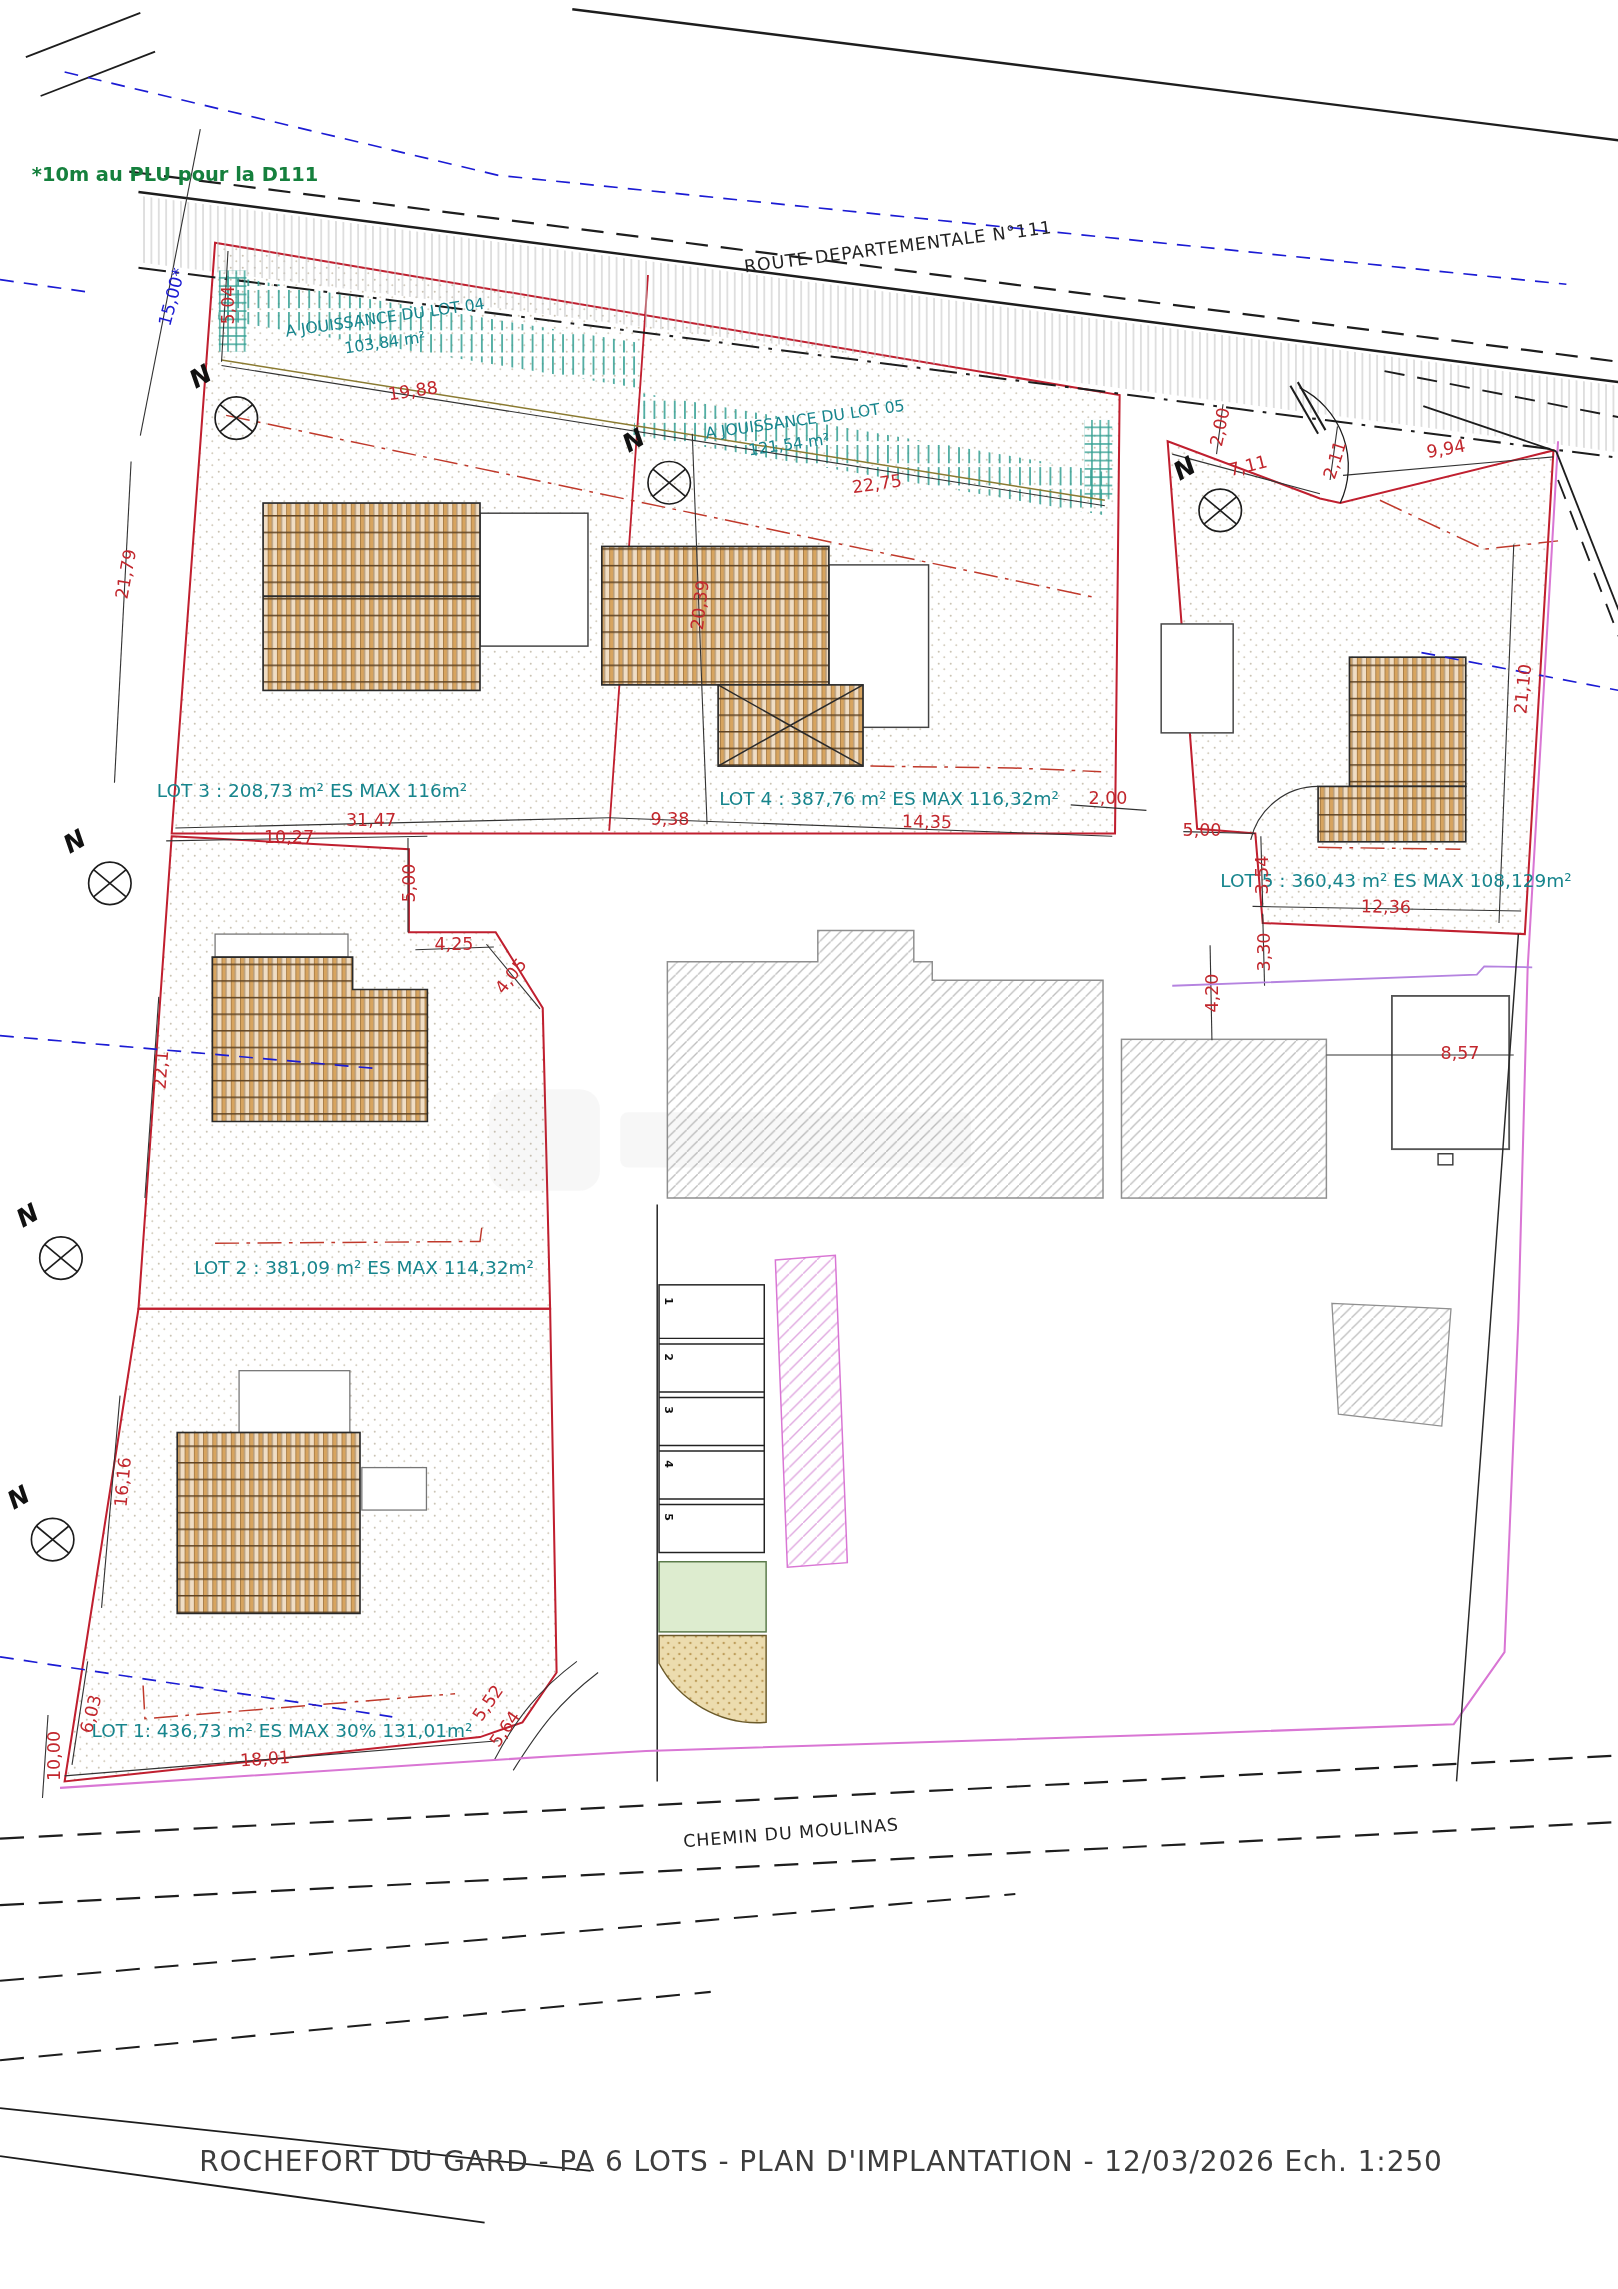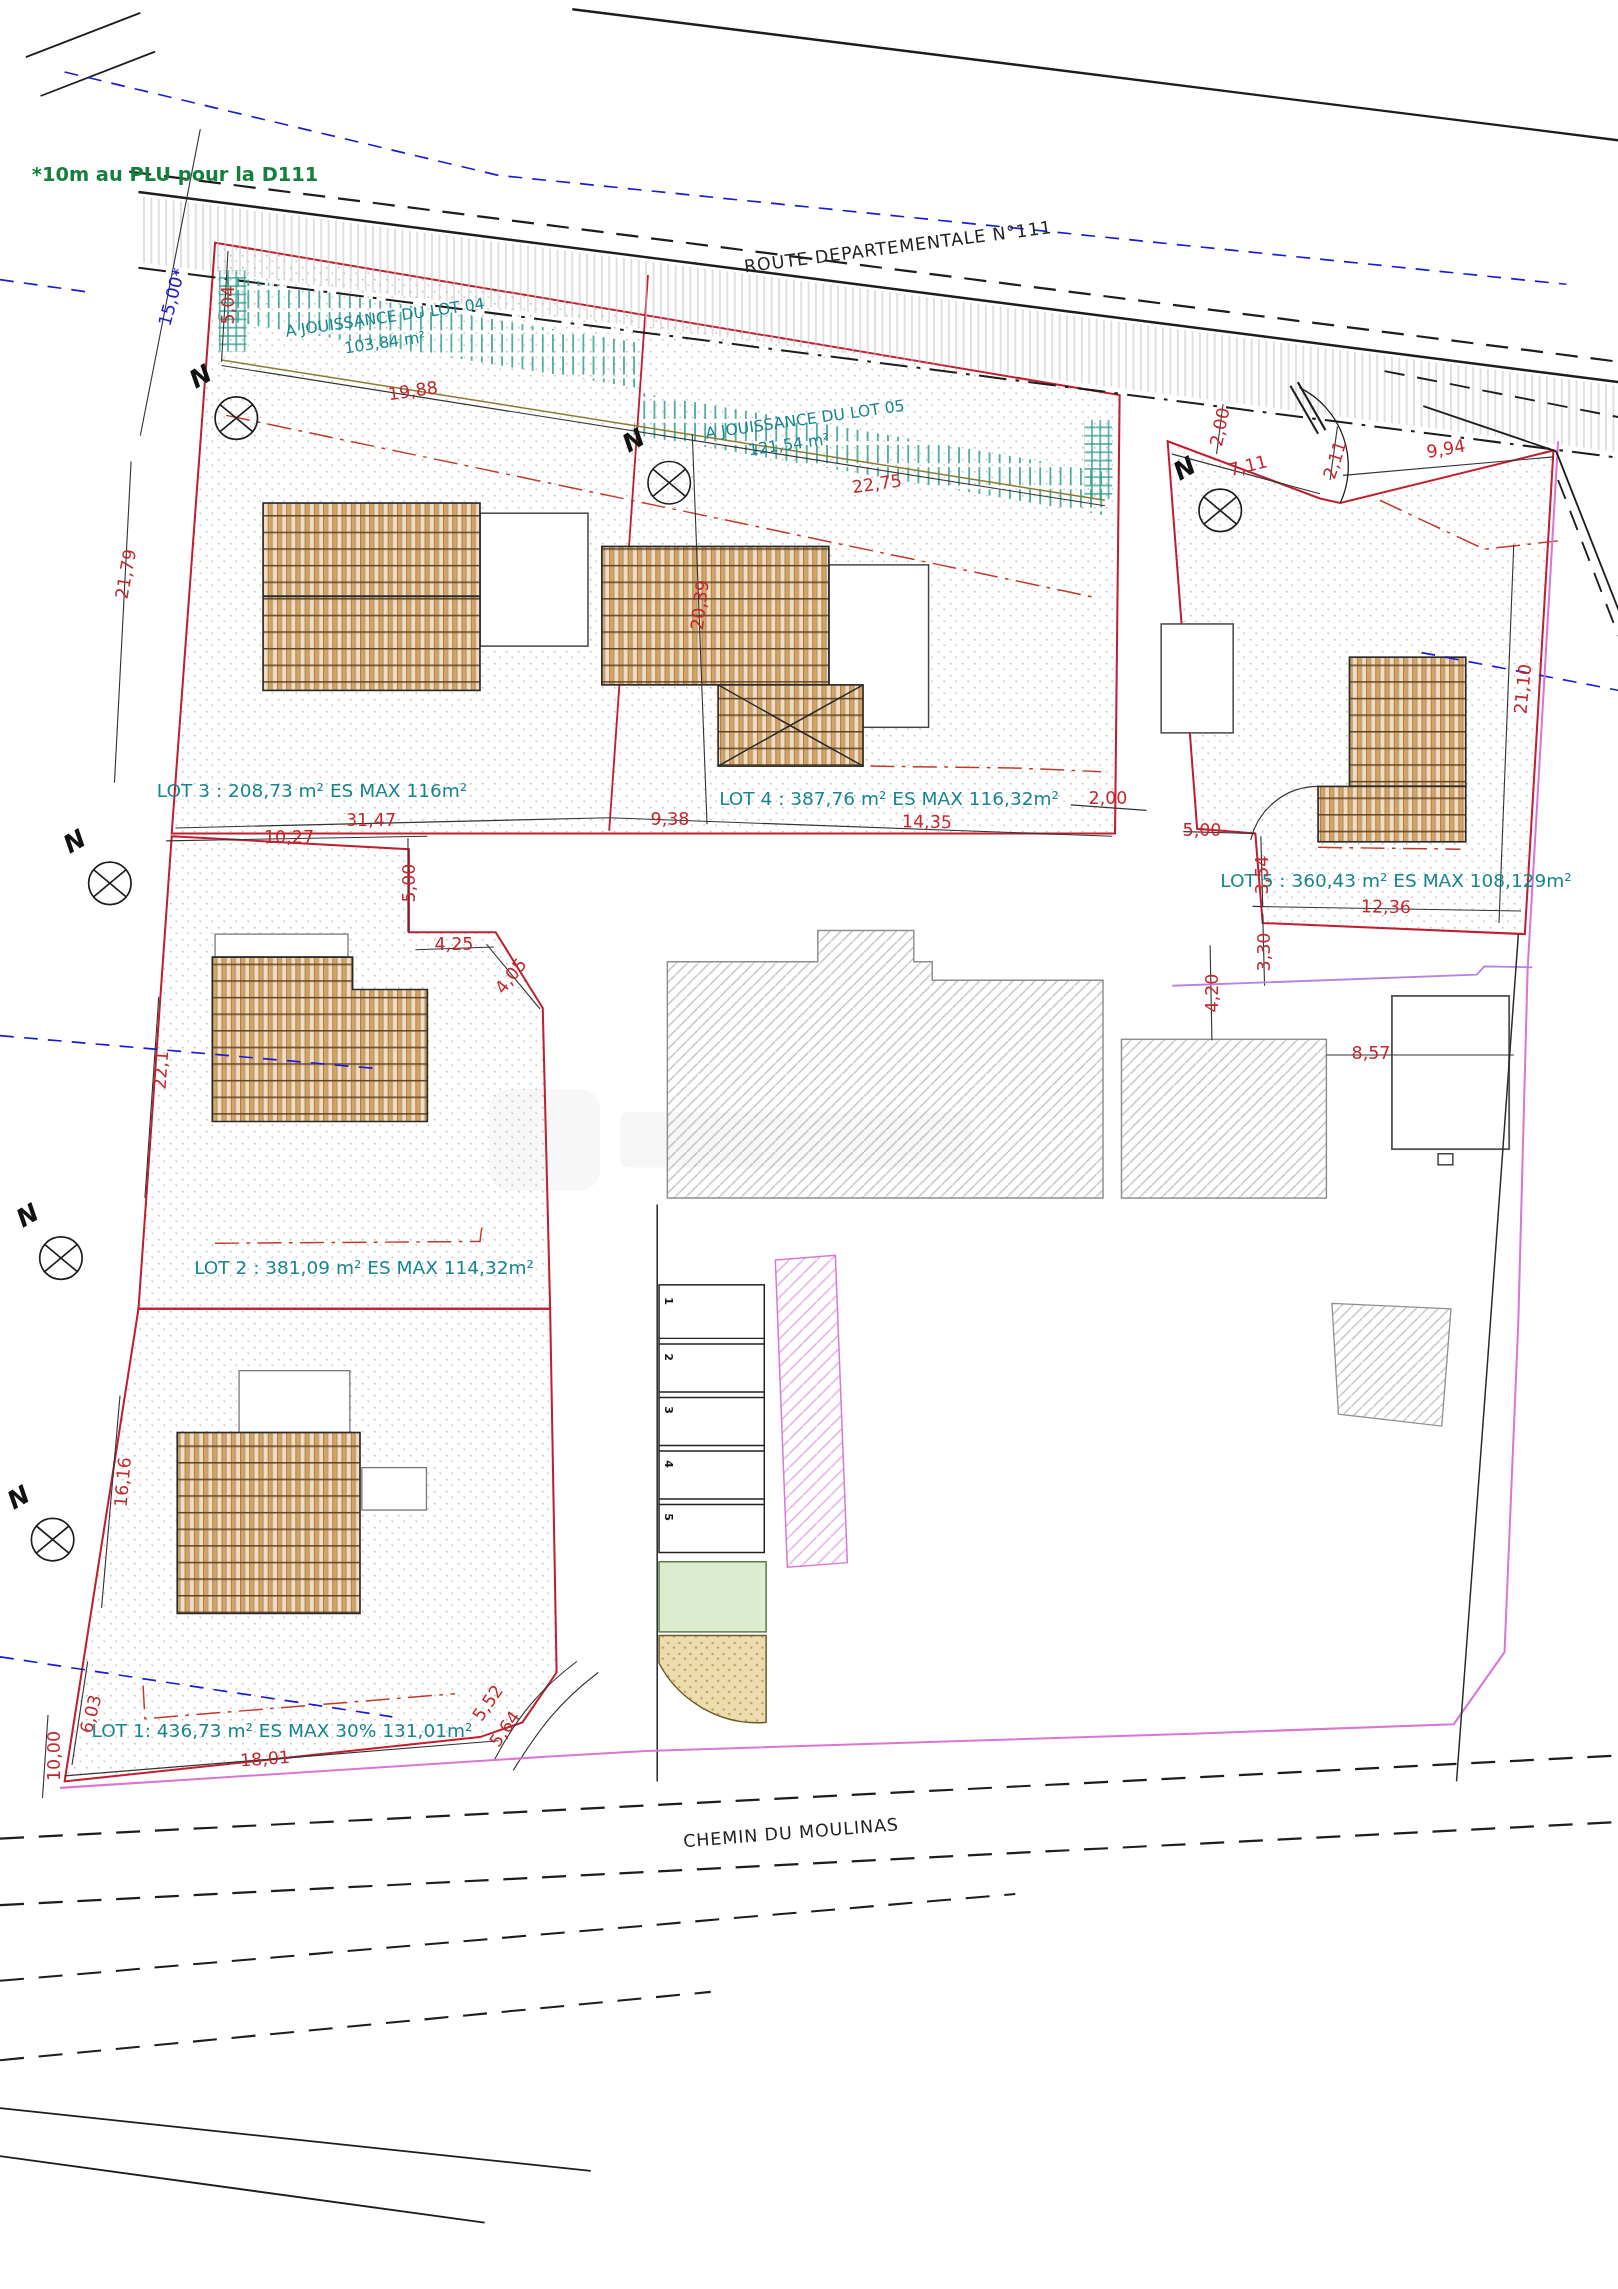--- a/index.html
+++ b/index.html
@@ -278,21 +278,21 @@
 <div class="lbl dim" style="left:1108px;top:798px;transform:translate(-50%,-50%)">2,00</div>
 <div class="lbl dim" style="left:1202px;top:830px;transform:translate(-50%,-50%)">5,00</div>
 <div class="lbl dim" style="left:289px;top:837px;transform:translate(-50%,-50%)">10,27</div>
 <div class="lbl dim" style="left:409px;top:883px;transform:translate(-50%,-50%) rotate(-90deg)">5,00</div>
 <div class="lbl dim" style="left:454px;top:944px;transform:translate(-50%,-50%)">4,25</div>
 <div class="lbl dim" style="left:511px;top:976px;transform:translate(-50%,-50%) rotate(-52deg)">4,05</div>
 <div class="lbl dim" style="left:1262px;top:875px;transform:translate(-50%,-50%) rotate(-90deg)">3,54</div>
 <div class="lbl dim" style="left:1386px;top:907px;transform:translate(-50%,-50%) rotate(1deg)">12,36</div>
 <div class="lbl dim" style="left:1264px;top:952px;transform:translate(-50%,-50%) rotate(-90deg)">3,30</div>
 <div class="lbl dim" style="left:1212px;top:993px;transform:translate(-50%,-50%) rotate(-90deg)">4,20</div>
-<div class="lbl dim" style="left:1371px;top:1053px;transform:translate(-50%,-50%)">8,57</div>
+<div class="lbl dim" style="left:1460px;top:1053px;transform:translate(-50%,-50%)">8,57</div>
 <div class="lbl dim" style="left:161px;top:1070px;transform:translate(-50%,-50%) rotate(-86deg)">22,1</div>
 <div class="lbl dim" style="left:123px;top:1482px;transform:translate(-50%,-50%) rotate(-85deg)">16,16</div>
 <div class="lbl dim" style="left:91px;top:1714px;transform:translate(-50%,-50%) rotate(-75deg)">6,03</div>
 <div class="lbl dim" style="left:54px;top:1756px;transform:translate(-50%,-50%) rotate(-90deg)">10,00</div>
 <div class="lbl dim" style="left:265px;top:1759px;transform:translate(-50%,-50%) rotate(-4deg)">18,01</div>
 <div class="lbl dim" style="left:488px;top:1703px;transform:translate(-50%,-50%) rotate(-55deg)">5,52</div>
 <div class="lbl dim" style="left:505px;top:1729px;transform:translate(-50%,-50%) rotate(-55deg)">5,64</div>
 
 <div class="lbl north-n" style="left:201px;top:377px;transform:translate(-50%,-50%) rotate(-30deg)">N</div>
 <div class="lbl north-n" style="left:634px;top:441px;transform:translate(-50%,-50%) rotate(-30deg)">N</div>
@@ -300,15 +300,16 @@
 <div class="lbl north-n" style="left:75px;top:842px;transform:translate(-50%,-50%) rotate(-30deg)">N</div>
 <div class="lbl north-n" style="left:28px;top:1216px;transform:translate(-50%,-50%) rotate(-30deg)">N</div>
 <div class="lbl north-n" style="left:19.4px;top:1498px;transform:translate(-50%,-50%) rotate(-30deg)">N</div>
 
 <div class="lbl pnum" style="left:668px;top:1301px;transform:translate(-50%,-50%) rotate(90deg)">1</div>
 <div class="lbl pnum" style="left:668px;top:1357px;transform:translate(-50%,-50%) rotate(90deg)">2</div>
 <div class="lbl pnum" style="left:668px;top:1410px;transform:translate(-50%,-50%) rotate(90deg)">3</div>
 <div class="lbl pnum" style="left:668px;top:1464px;transform:translate(-50%,-50%) rotate(90deg)">4</div>
 <div class="lbl pnum" style="left:668px;top:1517px;transform:translate(-50%,-50%) rotate(90deg)">5</div>
 
+<div class="lbl title" style="left:821px;top:2162px;transform:translate(-50%,-50%)">ROCHEFORT DU GARD - PA 6 LOTS - PLAN D'IMPLANTATION - 12/03/2026  Ech. 1:250</div>
 
 </div>
 
 
 </body></html>

